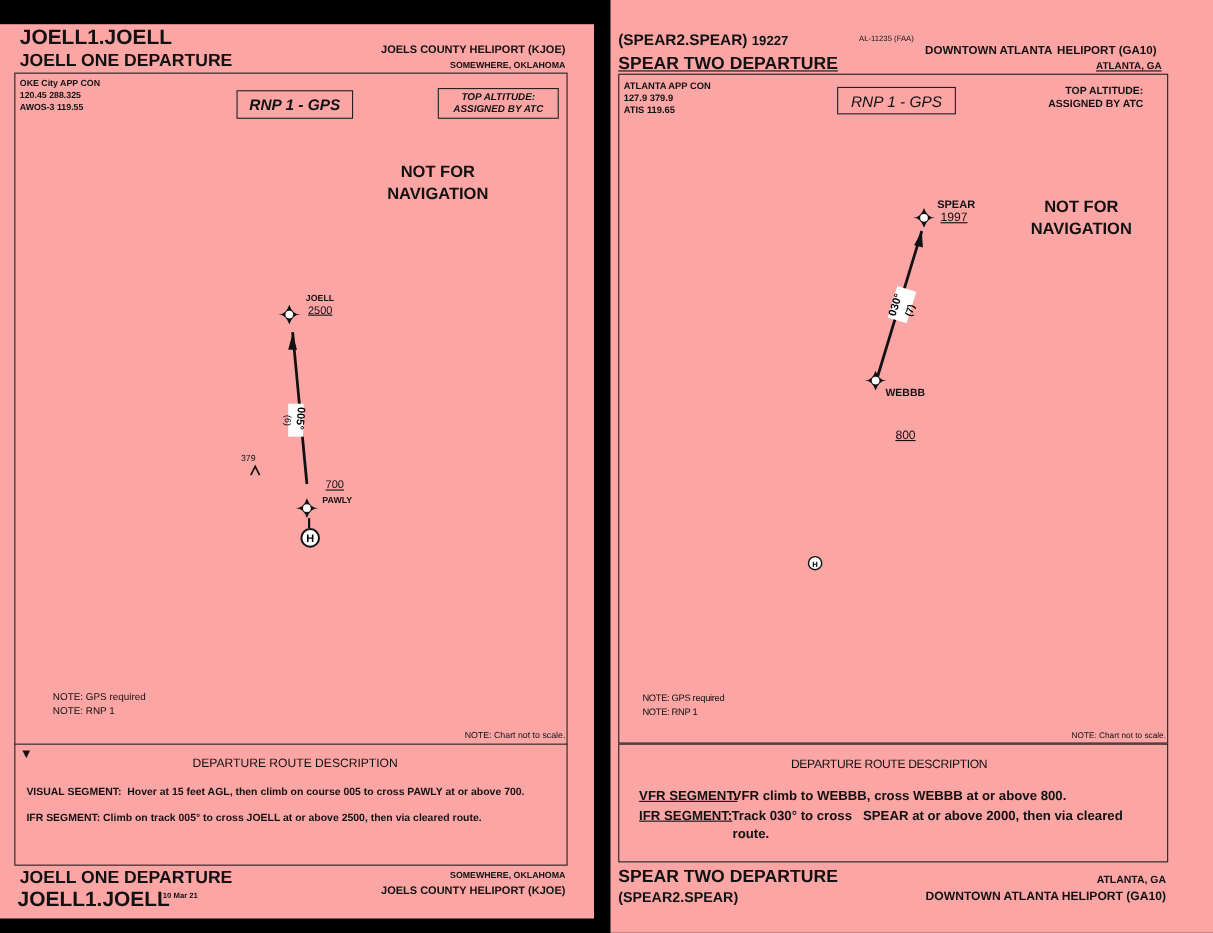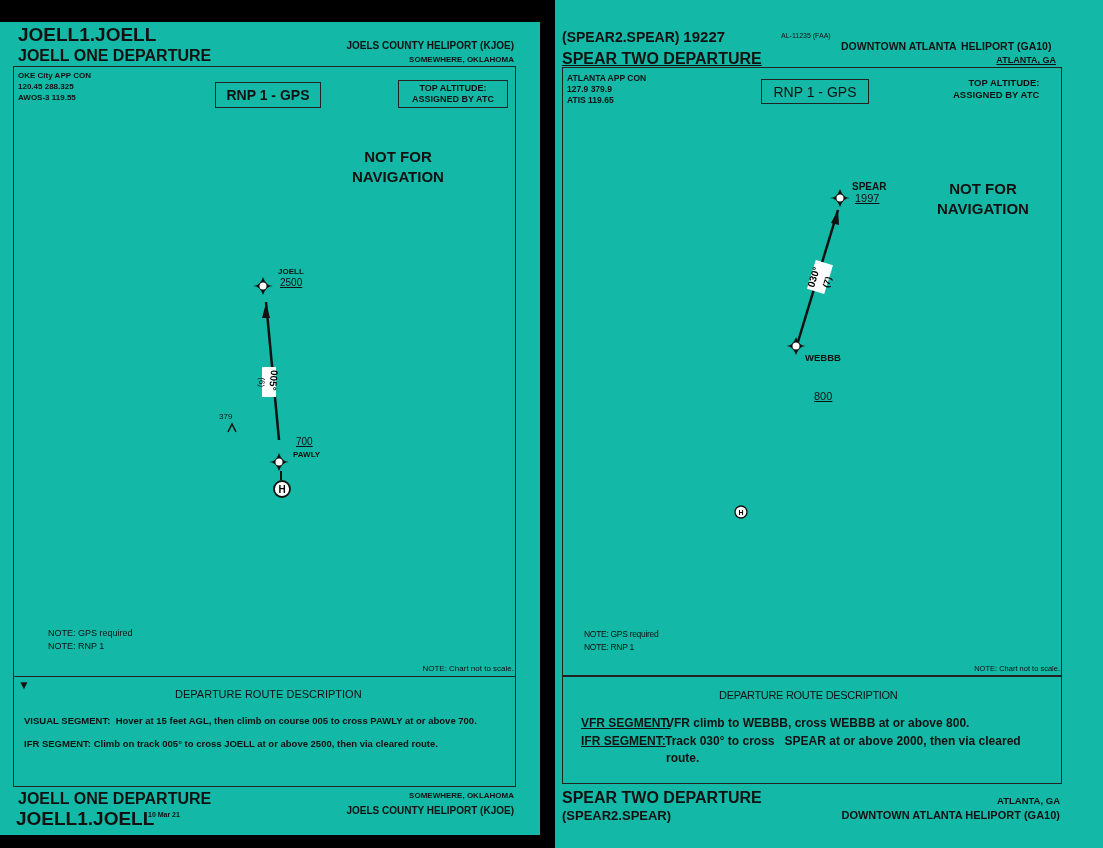--- a/index.html
+++ b/index.html
@@ -1,25 +1,25 @@
 <!DOCTYPE html>
 <html><head>
 <meta charset="utf-8">
 <style>
   html, body { margin:0; padding:0; }
   body { width:1103px; height:848px; background:#000; position:relative; overflow:hidden;
          font-family:"Liberation Sans", sans-serif; color:#111; }
-  .panel { position:absolute; background:#14b8a6; }
+  .panel { position:absolute; background:#fca5a5; }
   #left { left:0; top:22px; width:540px; height:813px; }
   #right { left:555px; top:0; width:548px; height:848px; }
   .abs { position:absolute; white-space:nowrap; }
   .b { font-weight:bold; }
   .frame { position:absolute; border:1.5px solid #222; box-sizing:border-box; }
   .hline { position:absolute; height:0; border-top:1.5px solid #222; }
-  .box { position:absolute; border:1.5px solid #222; box-sizing:border-box; display:flex; align-items:center; justify-content:center; font-weight:bold; }
+  .box { position:absolute; border:1.5px solid #222; box-sizing:border-box; display:flex; align-items:center; justify-content:center; font-weight:bold;font-style:italic; }
   .u { text-decoration:underline; }
   svg { position:absolute; left:0; top:0; overflow:visible; }
 </style>
 </head>
 <body>
 
 <div id="left" class="panel">
   <div class="abs b" style="left:18px;top:2px;font-size:19px;">JOELL1.JOELL</div>
   <div class="abs" style="left:18px;top:25px;font-size:16px;font-weight:bold;">JOELL ONE DEPARTURE</div>
   <div class="abs b" style="right:26px;top:18px;font-size:10px;">JOELS COUNTY HELIPORT (KJOE)</div>
@@ -92,21 +92,21 @@
   <div class="abs b" style="left:18px;top:768px;font-size:16px;">JOELL ONE DEPARTURE</div>
   <div class="abs b" style="left:16px;top:786px;font-size:19px;">JOELL1.JOELL</div>
   <div class="abs b" style="left:148px;top:789px;font-size:7px;">10 Mar 21</div>
   <div class="abs b" style="right:26px;top:769px;font-size:8px;">SOMEWHERE, OKLAHOMA</div>
   <div class="abs b" style="right:26px;top:783px;font-size:10px;">JOELS COUNTY HELIPORT (KJOE)</div>
 </div>
 
 <div id="right" class="panel">
   <div class="abs b" style="left:7px;top:28px;font-size:14px;">
     <span>(SPEAR2.SPEAR)</span>
-    <span style="font-size:15px;">19227</span>
+    <span style="font-size:12px;">19227</span>
   </div>
   <div class="abs" style="left:226px;top:32px;font-size:7px;">AL-11235 (FAA)</div>
   <div class="abs b" style="left:286px;top:40px;font-size:10.5px;">DOWNTOWN ATLANTA</div>
   <div class="abs b" style="left:406px;top:40px;font-size:10.5px;">HELIPORT (GA10)</div>
   <div class="abs b u" style="left:7px;top:50px;font-size:16px;">SPEAR TWO DEPARTURE</div>
   <div class="abs b u" style="right:47px;top:55px;font-size:9px;">ATLANTA, GA</div>
 
   <div class="frame" style="left:7px;top:67px;width:500px;height:609px;"></div>
   <div class="frame" style="left:7px;top:676px;width:500px;height:108px;"></div>
 

